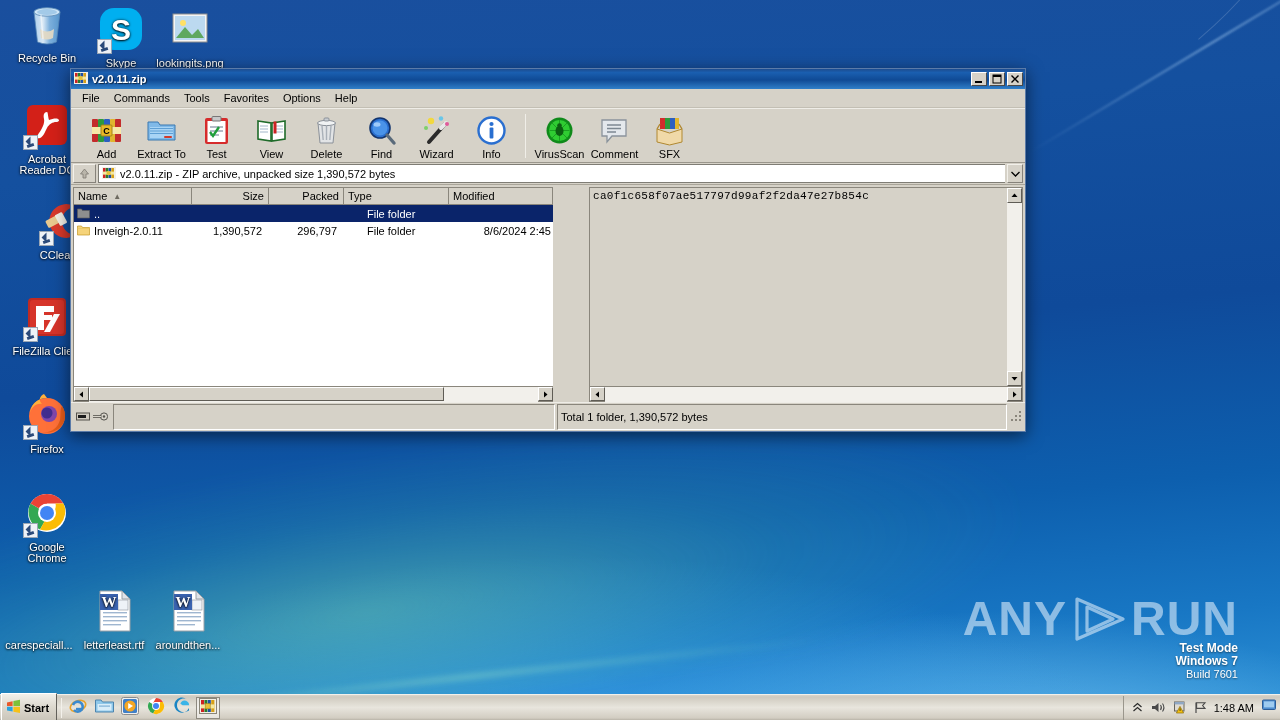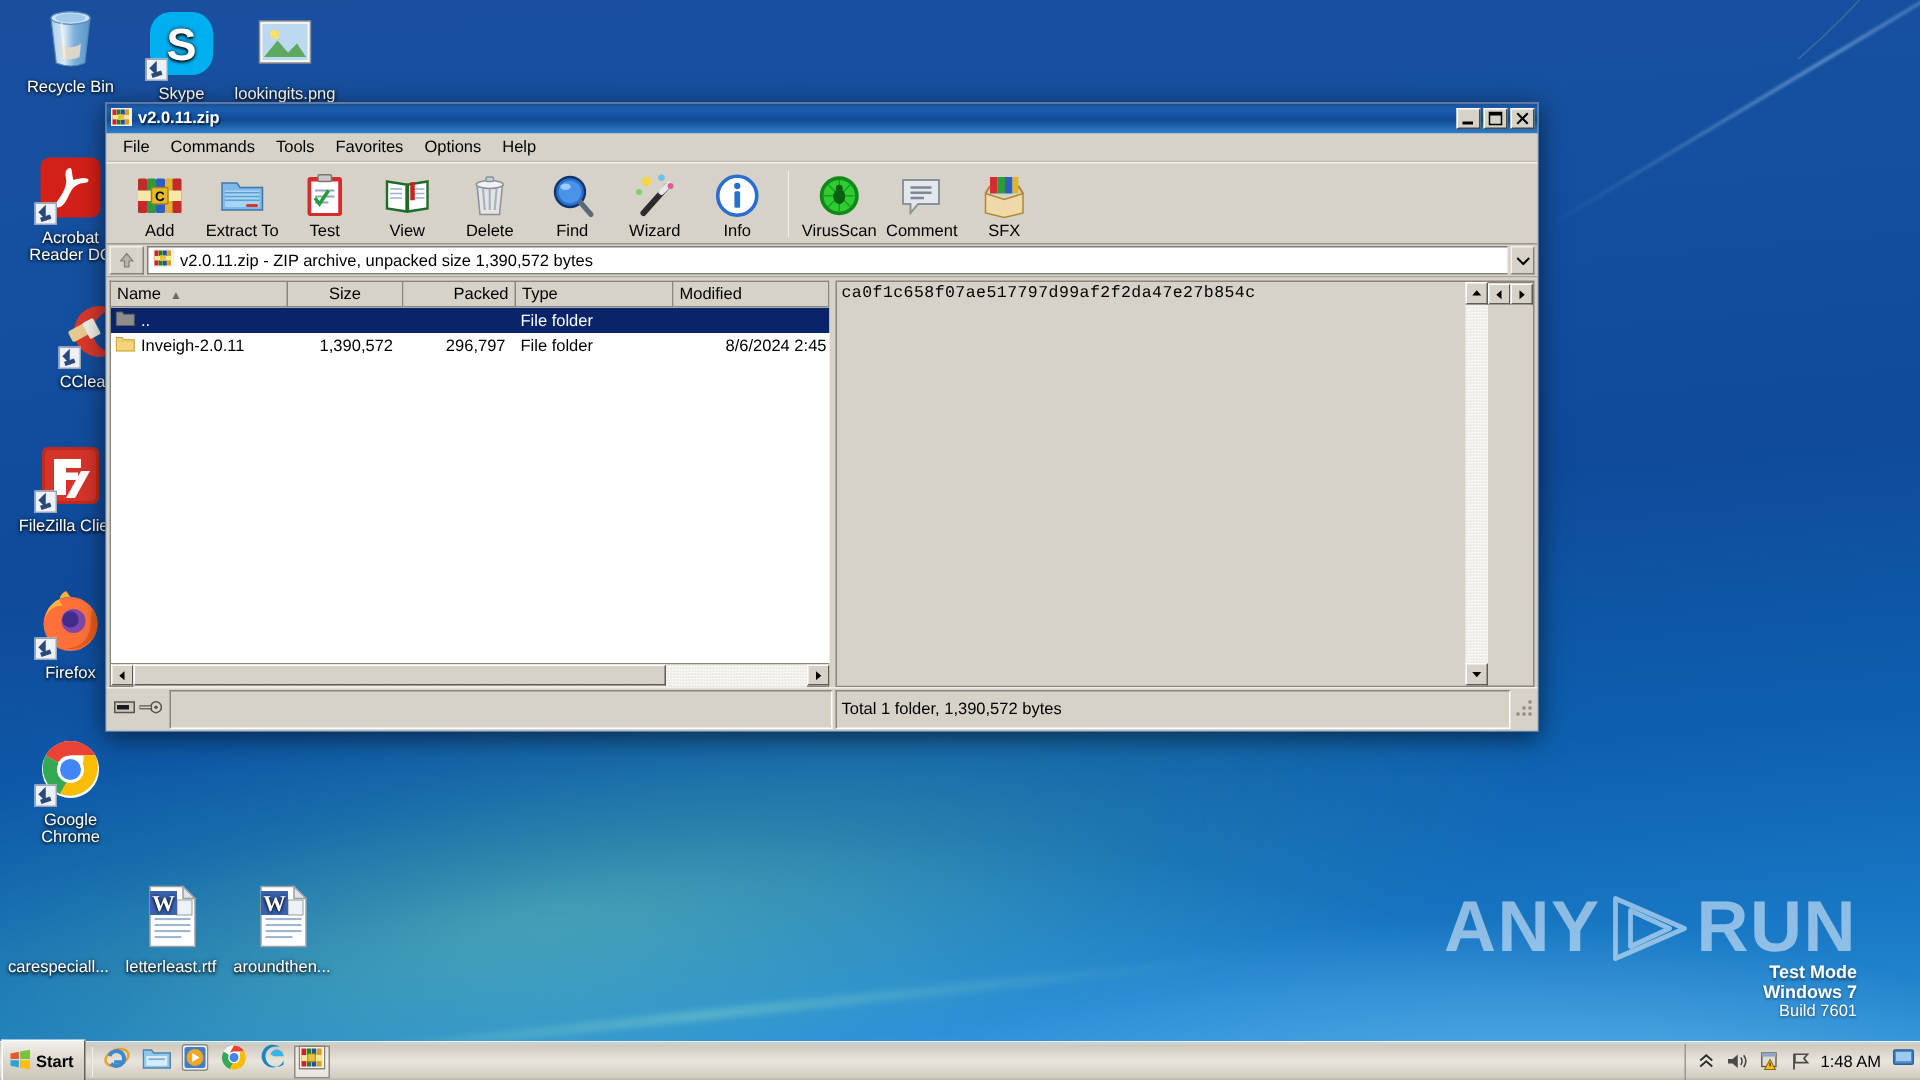--- a/index.html
+++ b/index.html
@@ -62,21 +62,21 @@
     content: ""; position: absolute; left: 3px; top: 2px;
     border-left: 7px solid #2b4a7a; border-bottom: 7px solid transparent; border-top: 0 solid transparent;
     transform: rotate(-45deg);
   }
   .shortcut-arrow::before{
     content:""; position:absolute; left:3px; top:8px; width:7px;height:3px;background:#2b4a7a;transform:rotate(-18deg);
   }
 
   
   #winrar {
-    position: absolute; left: 70px; top: 68px; width: 956px; height: 420px;
+    position: absolute; left: 70px; top: 68px; width: 956px; height: 364px;
     background: #d6d2c8;
     border: 1px solid #5b7ba8;
     box-shadow: 0 4px 16px rgba(0,0,0,0.55);
     display: flex; flex-direction: column;
     font-size: 11px;
   }
   .titlebar {
     height: 20px; flex: 0 0 20px;
     background: linear-gradient(180deg, #1d4c8f 0%, #1a5fb0 18%, #0f4a95 55%, #2f7fc9 100%);
     display: flex; align-items: center; padding: 0 2px 0 3px;
@@ -136,44 +136,44 @@
     border: 1px solid #f2f0ea; border-right-color: #86827a; border-bottom-color: #86827a;
     display: flex; align-items: center; justify-content: center; cursor: pointer;
   }
   .panes { flex: 1; display: flex; background: #d6d2c8; padding: 2px 2px 0 2px; min-height: 0; }
   .leftpane {
     width: 480px; display: flex; flex-direction: column;
     border: 1px solid #8a867c; border-right: none; background: #fff; min-height: 0;
   }
   .splitter { width: 4px; background: #d6d2c8; cursor: col-resize; }
   .rightpane {
-    flex: 1; display: flex; 
-    border: 1px solid #8a867c; background: #d6d2c8; min-height: 0;
+    flex: 1; display: flex; flex-direction: column;
+    border: 1px solid #8a867c; background: #d6d2c8; min-height: 0; margin-left: 32px;
   }
   .colhead { display: flex; height: 17px; background: #d6d2c8; flex: 0 0 17px; }
   .colhead div {
     border: 1px solid #fff; border-right-color: #8a867c; border-bottom-color: #8a867c;
     border-top: none; border-left: none;
     background: #d6d2c8; font-size: 11px; padding: 1px 4px; color: #000;
     display: flex; align-items: center; cursor: pointer; overflow: hidden; white-space: nowrap;
   }
   .ch-name { width: 118px; }
-  .ch-size { width: 77px; justify-content: center; }
+  .ch-size { width: 77px; justify-content: flex-end; }
   .ch-packed { width: 75px; justify-content: flex-end; }
   .ch-type { width: 105px; }
   .ch-mod { flex: 1; }
   .sortarrow { margin-left: 6px; color: #6e6a60; font-size: 8px; }
 
   .filelist { flex: 1; background: #fff; overflow: hidden; position: relative; }
   .frow { display: flex; height: 17px; font-size: 11px; align-items: center; color: #000; }
   .frow.sel { background: #0a246a; color: #fff; }
   .fc-name { width: 118px; display: flex; align-items: center; gap: 4px; padding-left: 3px; overflow: hidden; }
   .fc-size { width: 77px; text-align: right; padding-right: 7px; }
   .fc-packed { width: 75px; text-align: right; padding-right: 7px; }
-  .fc-type { width: 105px; padding-left: 3px; }
+  .fc-type { width: 105px; padding-left: 3px; margin-left: 20px; }
   .fc-mod { flex: 1; text-align: right; padding-right: 2px; overflow: hidden; white-space: nowrap; }
 
   .hscroll {
     flex: 0 0 15px; height: 15px; background: #e8e5de; display: flex; align-items: center;
     border-top: 1px solid #8a867c;
   }
   .sbtn {
     width: 15px; height: 14px; background: #d6d2c8;
     border: 1px solid #fff; border-right-color: #5f5c55; border-bottom-color: #5f5c55;
     display: flex; align-items: center; justify-content: center; cursor: pointer; flex: 0 0 15px;

